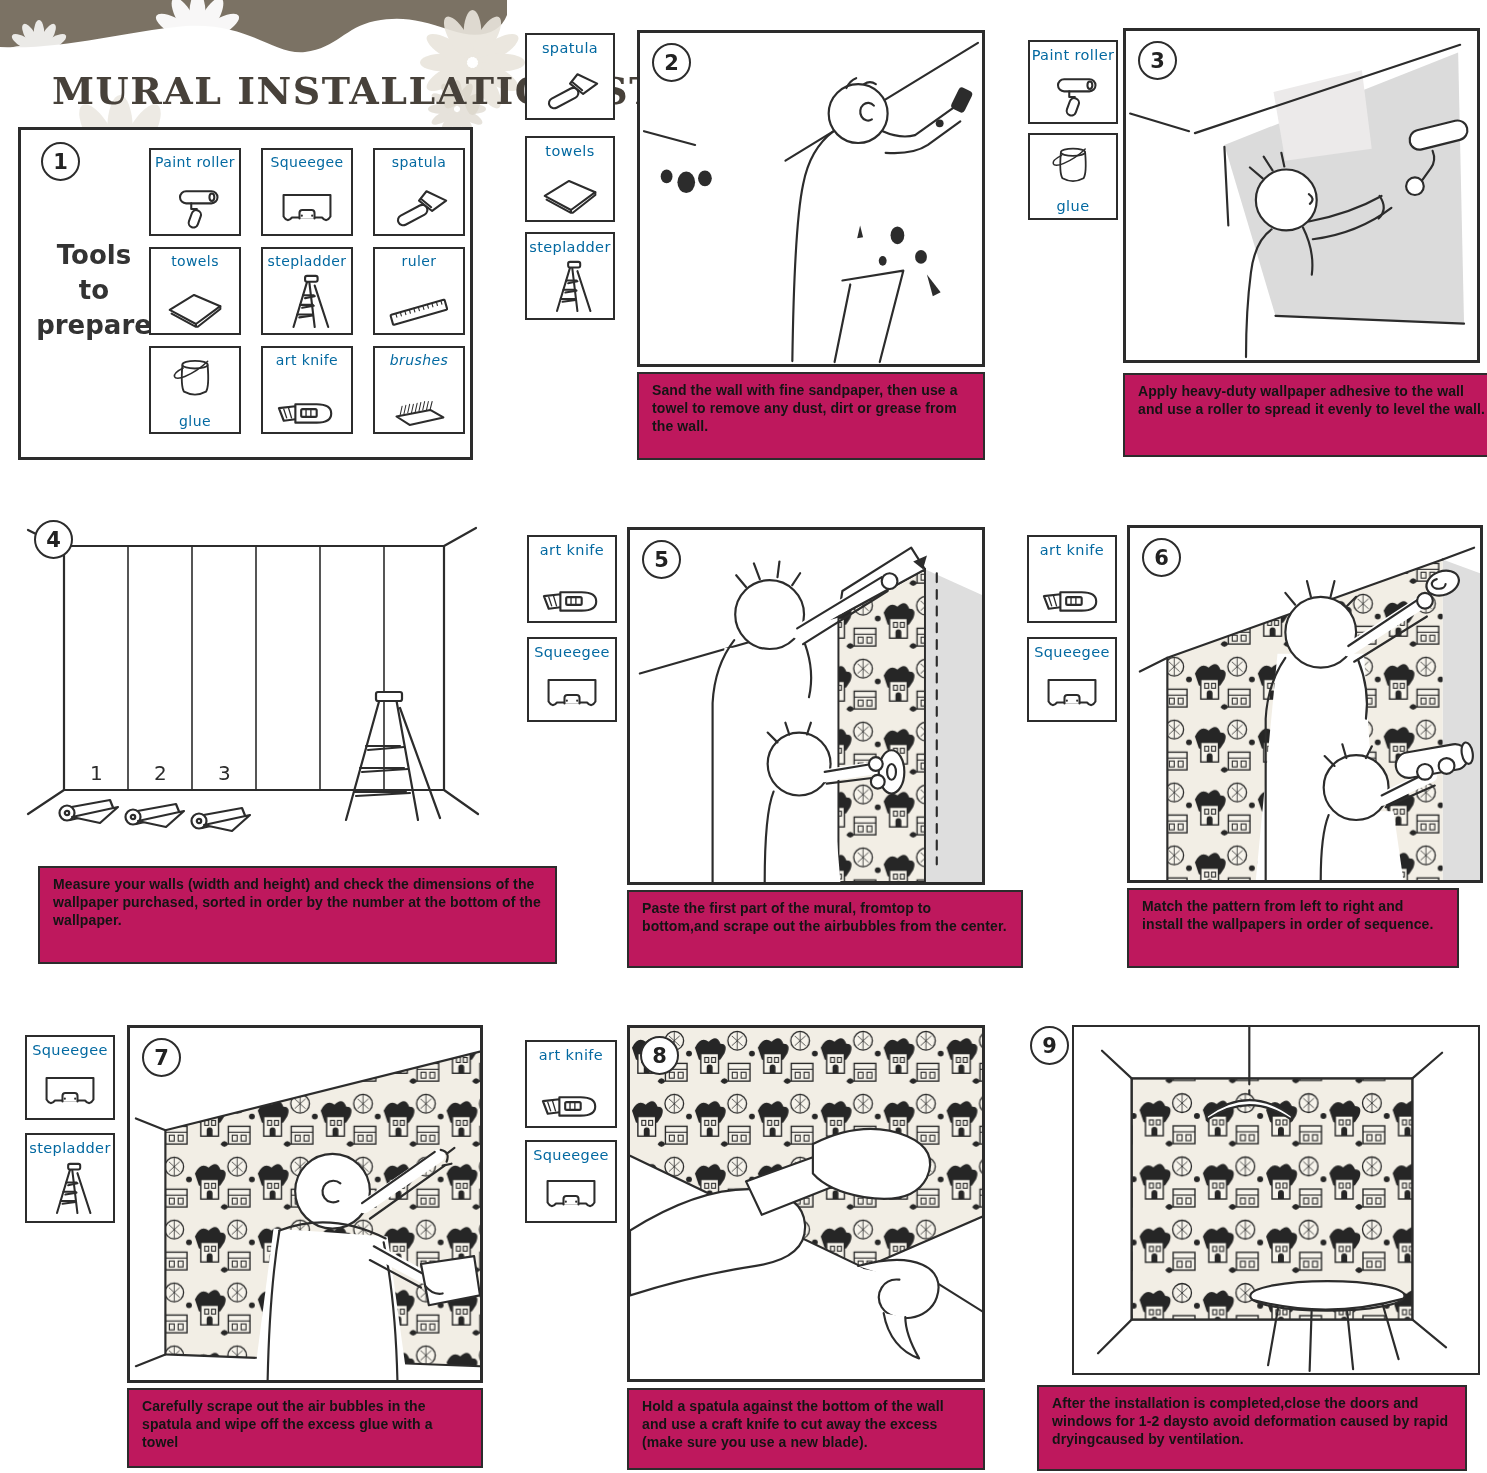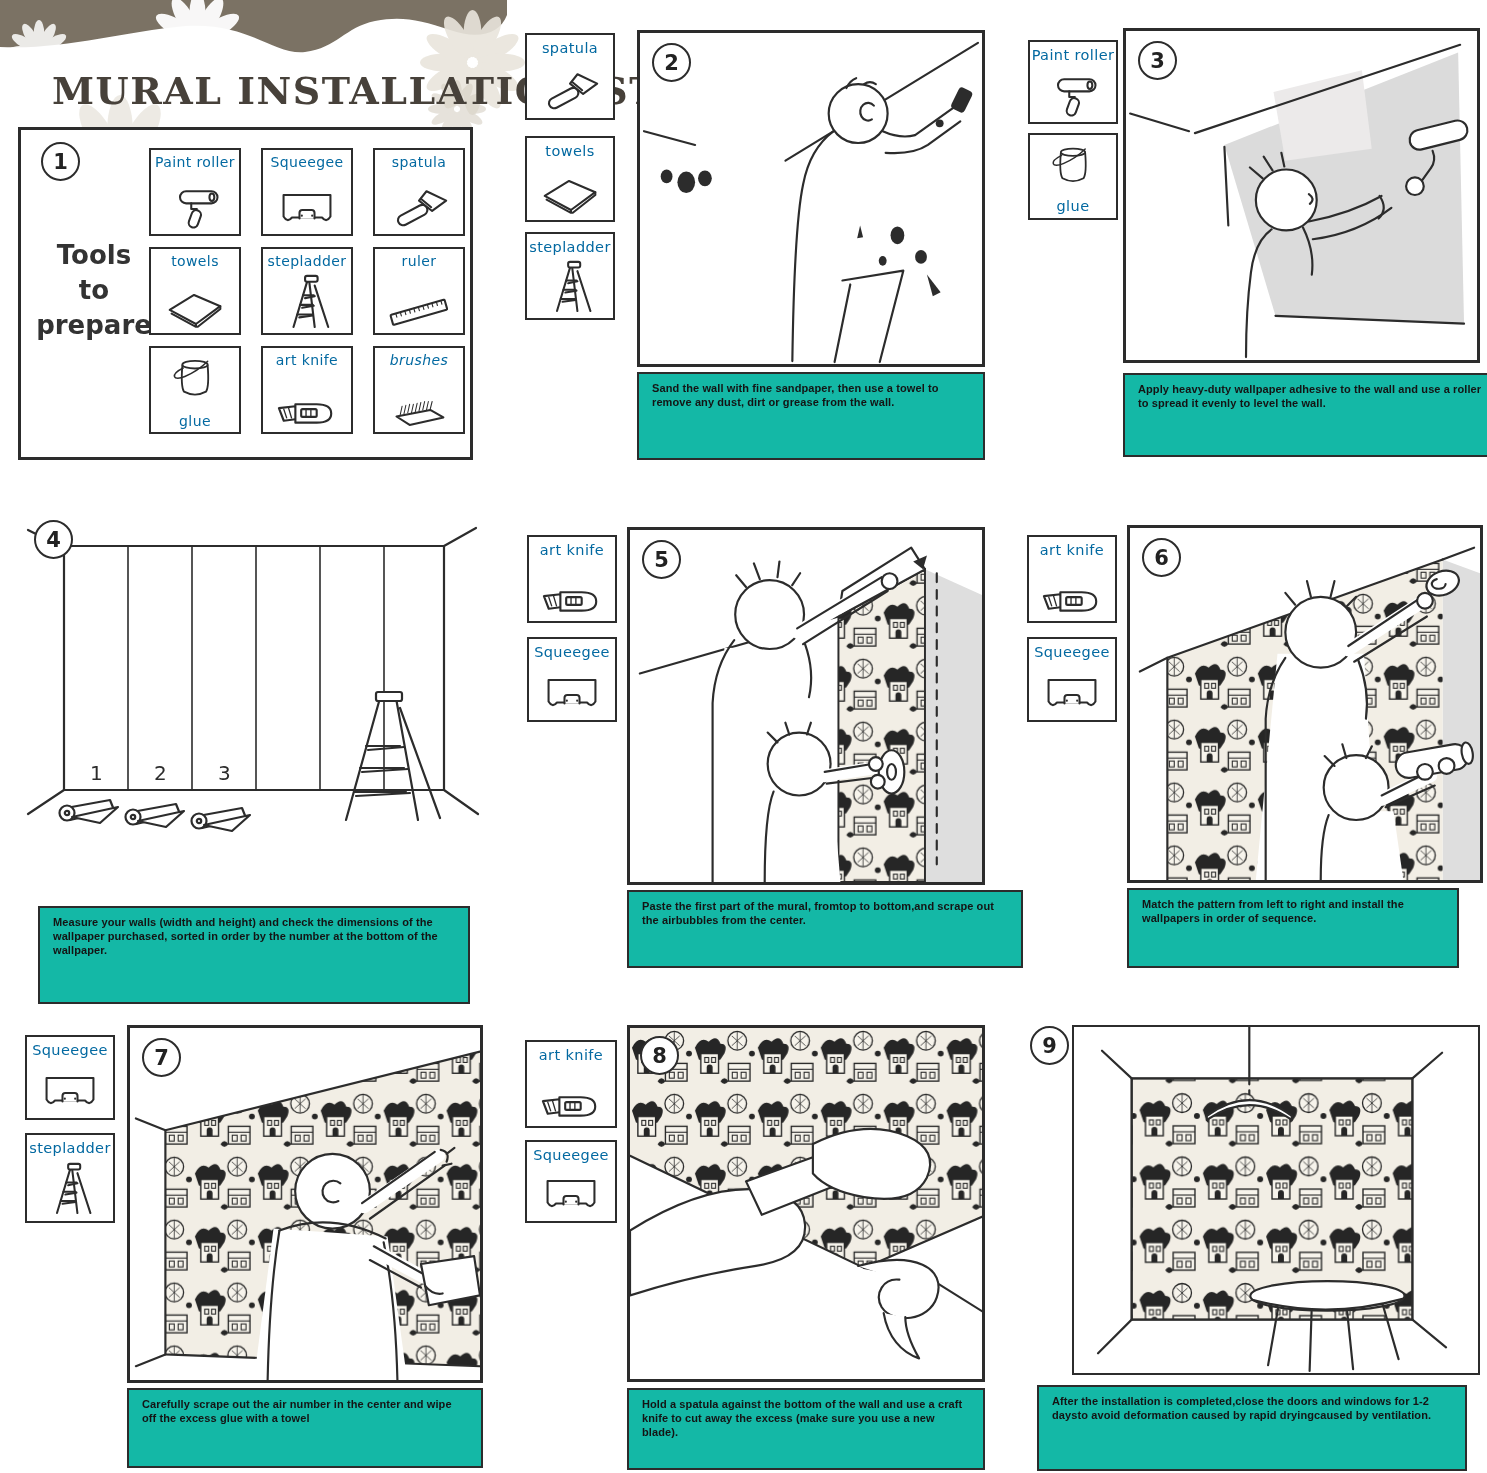--- a/index.html
+++ b/index.html
@@ -10,23 +10,23 @@
   .page-title{position:absolute;left:52px;top:68px;font-family:"DejaVu Serif","Liberation Serif",serif;
         font-weight:bold;font-size:38px;letter-spacing:1.5px;color:#47413a;}
   .main-box{position:absolute;background:#fff;border:3px solid #2c2c2c;box-sizing:border-box;}
   .scene{position:absolute;left:0;top:0;width:100%;height:100%;display:block;}
   .chip{position:absolute;background:#fff;border:2.2px solid #2c2c2c;box-sizing:border-box;
         display:flex;flex-direction:column;align-items:center;justify-content:space-between;
         padding:5px 2px 4px;}
   .chip.label-bottom{flex-direction:column-reverse;}
   .chip-label{font-size:14.5px;letter-spacing:.4px;color:#0369a1;white-space:nowrap;}
   .chip svg{display:block;}
-  .caption-box{position:absolute;background:#14b8a6;border:2.5px solid #2c2c2c;box-sizing:border-box;
+  .caption-box{position:absolute;background:#be185d;border:2.5px solid #2c2c2c;box-sizing:border-box;
         padding:8px 13px;font-family:"Liberation Sans",sans-serif;font-weight:bold;
-        font-size:11px;line-height:1.27;color:#141414;letter-spacing:.1px;}
+        font-size:14px;line-height:1.27;color:#141414;letter-spacing:.1px;}
   .step-num{position:absolute;width:35px;height:35px;border:2.4px solid #2c2c2c;border-radius:50%;
         background:#fff;display:flex;align-items:center;justify-content:center;
         font-size:21px;font-weight:bold;color:#222;z-index:3;}
   .tool-cell{position:absolute;width:92px;height:88px;border:2.2px solid #2c2c2c;background:#fff;
         box-sizing:border-box;display:flex;flex-direction:column;align-items:center;
         justify-content:space-between;padding:4px 2px 3px;}
   .tool-cell.label-bottom{flex-direction:column-reverse;}
   .tool-cell .chip-label{font-size:14px;}
   .tools-label{position:absolute;left:14px;top:108px;width:118px;text-align:center;
         font-size:26px;font-weight:bold;color:#333;line-height:1.35;white-space:pre-line;}
@@ -353,21 +353,21 @@
       </g>
       <g>
         <path d="M326,302 L360,180 M398,302 L376,180"></path>
         <rect x="356" y="174" width="26" height="9" rx="2" class="fillw"></rect>
         <path d="M346,228 h34 M340,250 h44 M334,274 h52"></path>
         <path d="M348,232 l36,-3 M342,254 l46,-3 M336,278 l54,-3"></path>
         <path d="M380,190 L420,300"></path>
       </g>
     </g>
   </svg>
-  <div class="caption-box" style="left:38px;top:906px;width:432px;min-height:98px;">
+  <div class="caption-box" style="left:38px;top:866px;width:519px;min-height:98px;">
     <span>Measure your walls (width and height) and check the dimensions of the wallpaper purchased, sorted in order by the number at the bottom of the wallpaper.</span>
   </div>
 
   <div class="chip" style="left:527px;top:535px;width:90px;height:88px;">
     <div class="chip-label">art knife</div>
     <svg width="62" height="32" viewBox="0 0 64 30">
         <use href="#sym-art-knife"></use>
       </svg>
   </div>
   <div class="chip" style="left:527px;top:637px;width:90px;height:85px;">
@@ -494,21 +494,21 @@
         <path d="M236,178 L310,126 M244,194 L320,140"></path>
         <path d="M316,124 q10,2 6,12 M322,128 l8,-6 M318,140 l9,-2"></path>
         <path d="M248,226 L300,254" class="case"></path>
         <path d="M248,222 L298,250 M244,236 L296,264"></path>
         <polygon points="296,240 350,232 356,272 304,282" class="fillw"></polygon>
         <path d="M300,262 q8,10 18,8"></path>
       </g>
     </svg>
   </div>
   <div class="caption-box" style="left:127px;top:1388px;width:356px;min-height:80px;">
-    <span>Carefully scrape out the air number in the center and wipe off the excess glue with a towel</span>
+    <span>Carefully scrape out the air bubbles in the spatula and wipe off the excess glue with a towel</span>
   </div>
 
   <div class="chip" style="left:525px;top:1040px;width:92px;height:88px;">
     <div class="chip-label">art knife</div>
     <svg width="62" height="32" viewBox="0 0 64 30">
         <use href="#sym-art-knife"></use>
       </svg>
   </div>
   <div class="chip" style="left:525px;top:1140px;width:92px;height:83px;">
     <div class="chip-label">Squeegee</div>

